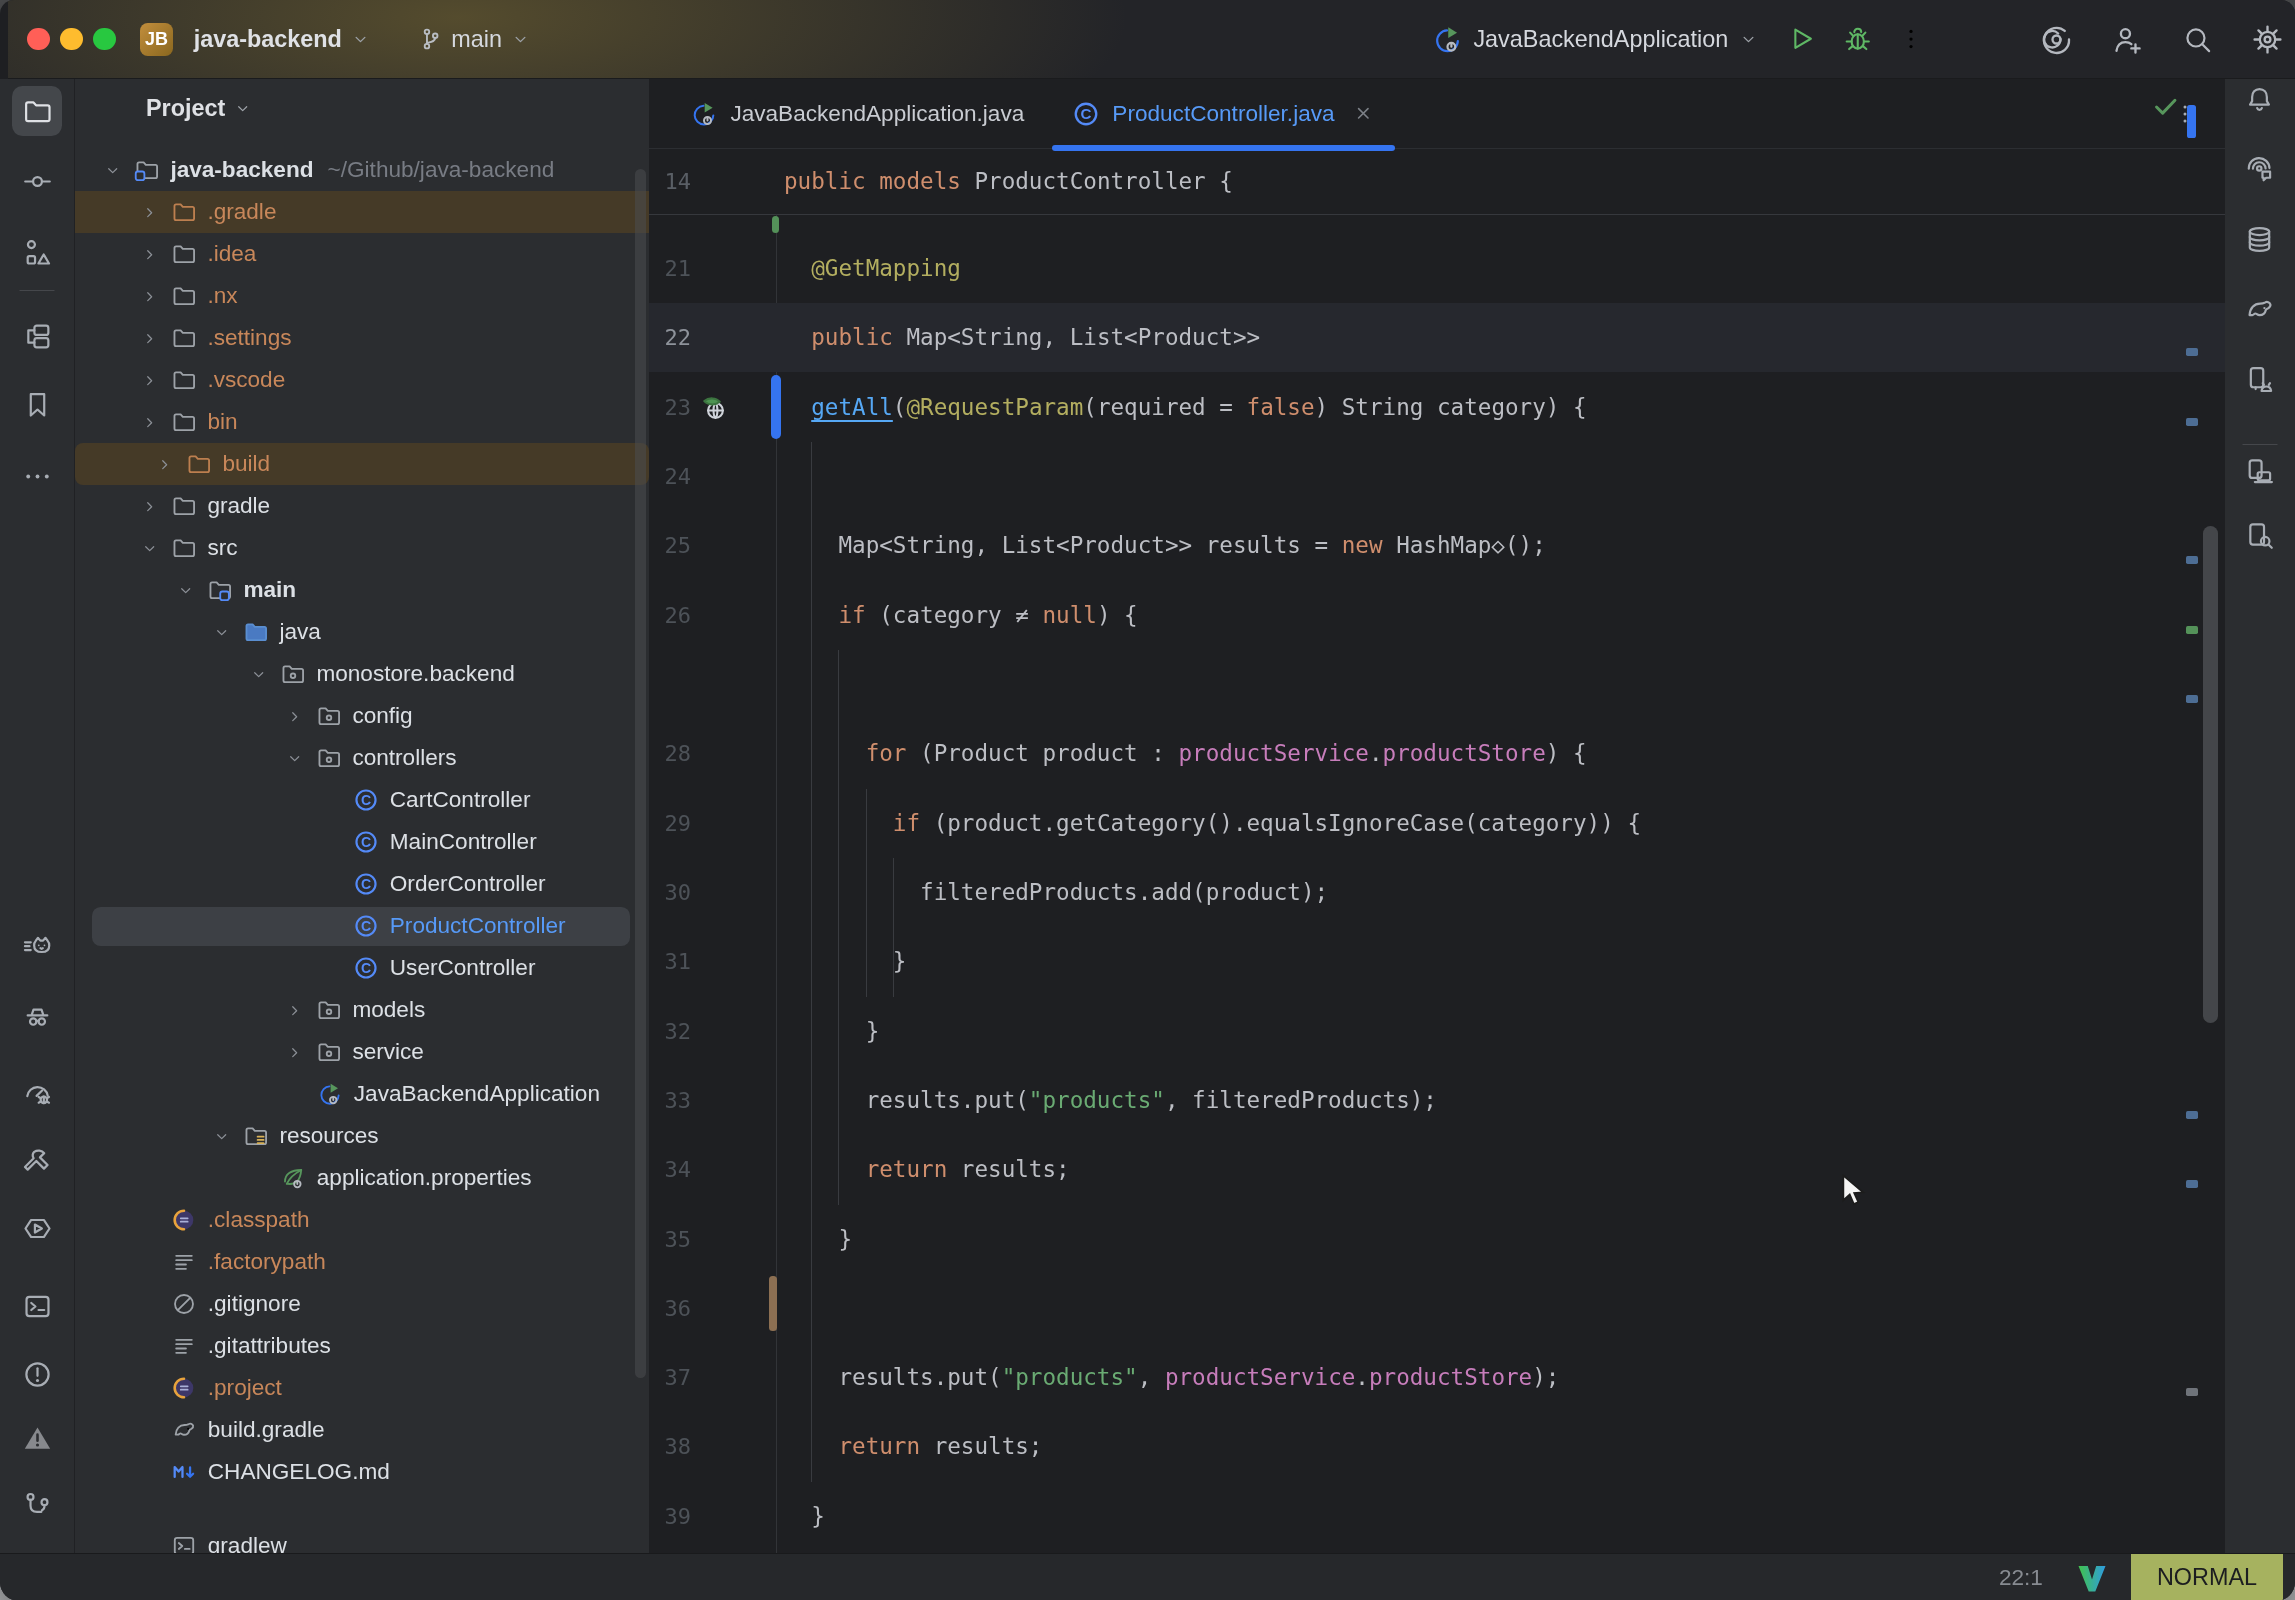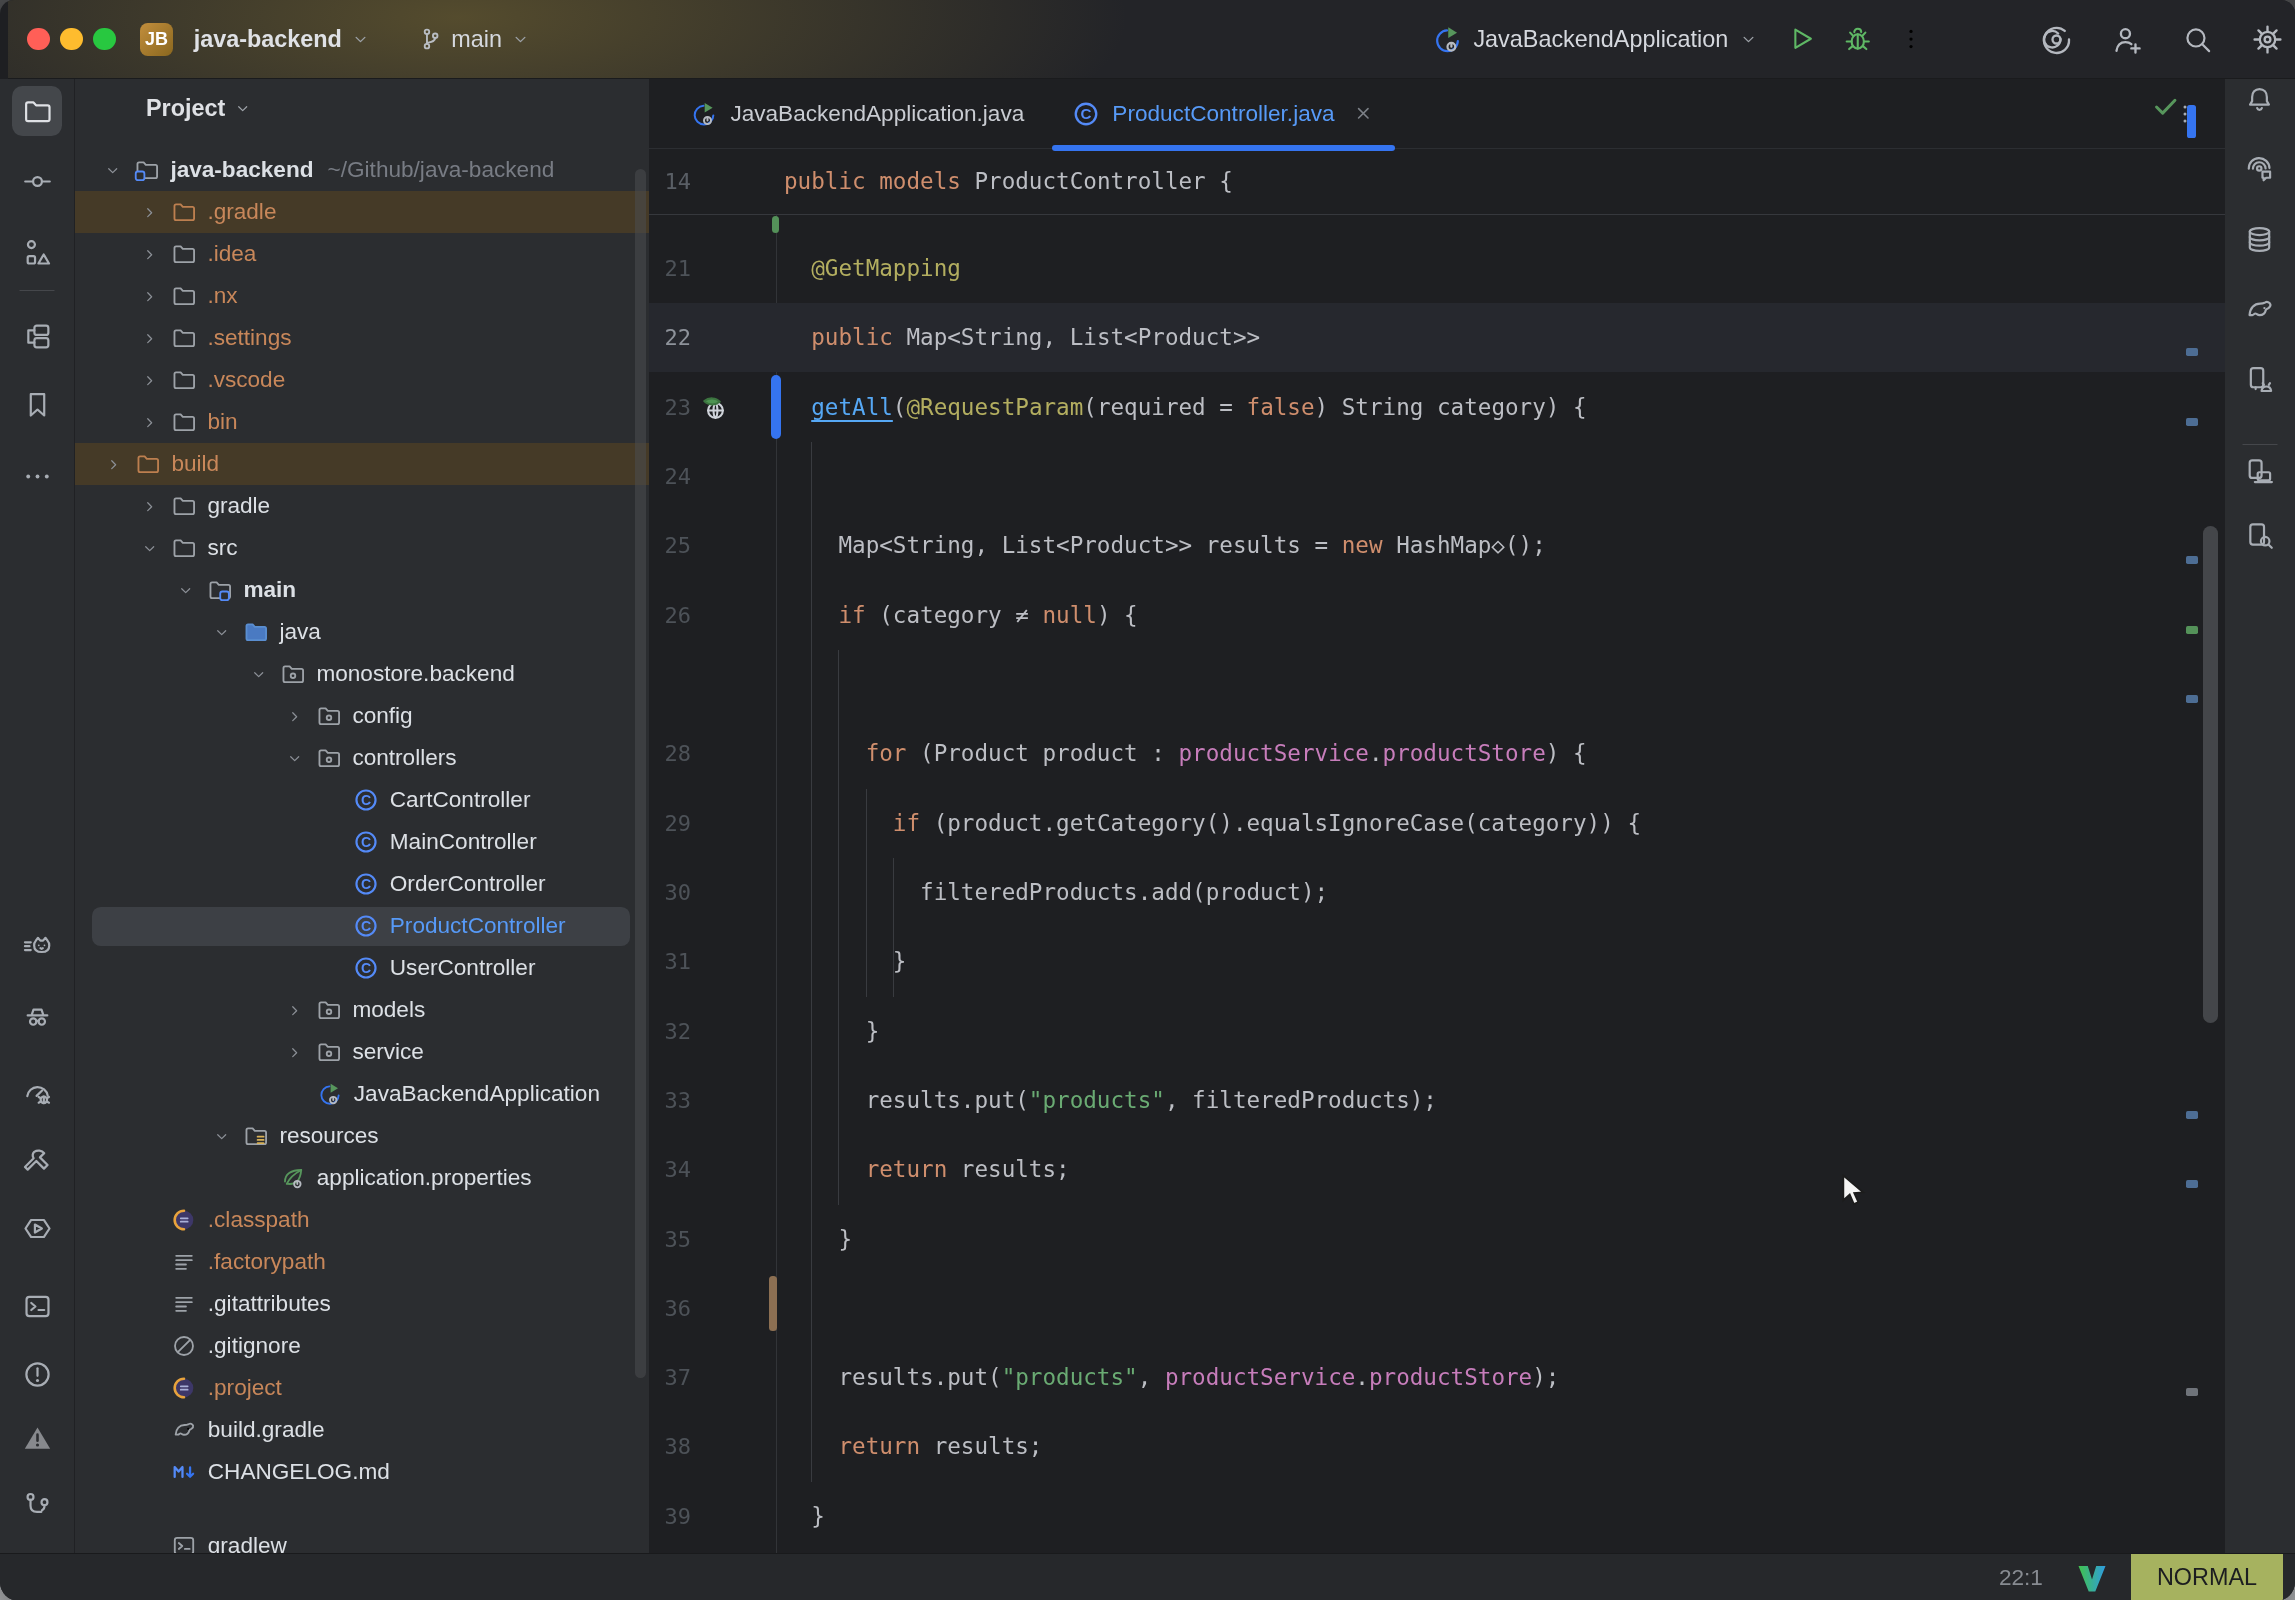--- a/index.html
+++ b/index.html
@@ -423,21 +423,21 @@
               <path d="M9.3 6.5l5.4 5.5-5.4 5.5"></path>
             </svg>
           </span>
           <span style="margin-left: 10.4px;">
             <svg width="26" height="26" viewBox="0 0 24 24" fill="none" stroke="#9da2a8" stroke-width="1.7" stroke-linecap="round" stroke-linejoin="round">
               <path d="M3.2 6.5c0-.9.6-1.5 1.5-1.5h4.2l2 2.2h8.9c.9 0 1.5.6 1.5 1.5v9.3c0 .9-.6 1.5-1.5 1.5H4.7c-.9 0-1.5-.6-1.5-1.5z"></path>
             </svg>
           </span>
           <span class="lbl orange">bin</span>
         </div>
-        <div class="trow excluded" style="padding-left: 27px;">
+        <div class="trow excluded" style="padding-left: 78px; border-radius: 8px;">
           <span class="chev">
             <svg width="17.4" height="17.4" viewBox="0 0 24 24" fill="none" stroke="#8c9097" stroke-width="1.7" stroke-linecap="round" stroke-linejoin="round">
               <path d="M9.3 6.5l5.4 5.5-5.4 5.5"></path>
             </svg>
           </span>
           <span style="margin-left: 10.4px;">
             <svg width="26" height="26" viewBox="0 0 24 24" fill="none" stroke="#bd7f4f" stroke-width="1.7" stroke-linecap="round" stroke-linejoin="round">
               <path d="M3.2 6.5c0-.9.6-1.5 1.5-1.5h4.2l2 2.2h8.9c.9 0 1.5.6 1.5 1.5v9.3c0 .9-.6 1.5-1.5 1.5H4.7c-.9 0-1.5-.6-1.5-1.5z"></path>
             </svg>
           </span>
@@ -661,33 +661,33 @@
           <span style="margin-left: 10.4px;">
             <svg width="26" height="26" viewBox="0 0 24 24" fill="none" stroke="#9da2a8" stroke-width="1.7" stroke-linecap="round" stroke-linejoin="round">
               <path d="M4.8 6.3h14.4M4.8 10.3h14.4M4.8 14.3h9M4.8 18.3h9"></path>
             </svg>
           </span>
           <span class="lbl orange">.factorypath</span>
         </div>
         <div class="trow" style="padding-left: 86px;">
           <span style="margin-left: 10.4px;">
             <svg width="26" height="26" viewBox="0 0 24 24" fill="none" stroke="#9da2a8" stroke-width="1.7" stroke-linecap="round" stroke-linejoin="round">
-              <path d="M4.8 6.3h14.4M4.8 10.3h14.4M4.8 14.3h9M4.8 18.3h9"></path>
-            </svg>
-          </span>
-          <span class="lbl">.gitattributes</span>
-        </div>
-        <div class="trow" style="padding-left: 86px;">
-          <span style="margin-left: 10.4px;">
-            <svg width="26" height="26" viewBox="0 0 24 24" fill="none" stroke="#9da2a8" stroke-width="1.7" stroke-linecap="round" stroke-linejoin="round">
               <circle cx="12" cy="12" r="8.3"></circle>
               <path d="M6.3 17.7L17.7 6.3"></path>
             </svg>
           </span>
           <span class="lbl">.gitignore</span>
+        </div>
+        <div class="trow" style="padding-left: 86px;">
+          <span style="margin-left: 10.4px;">
+            <svg width="26" height="26" viewBox="0 0 24 24" fill="none" stroke="#9da2a8" stroke-width="1.7" stroke-linecap="round" stroke-linejoin="round">
+              <path d="M4.8 6.3h14.4M4.8 10.3h14.4M4.8 14.3h9M4.8 18.3h9"></path>
+            </svg>
+          </span>
+          <span class="lbl">.gitattributes</span>
         </div>
         <div class="trow" style="padding-left: 86px;">
           <span style="margin-left: 10.4px;">
             <svg width="26" height="26" viewBox="0 0 24 24" fill="none" stroke="#9da2a8" stroke-width="1.7" stroke-linecap="round" stroke-linejoin="round">
               <circle cx="12" cy="12" r="8.6" fill="#3d3768" stroke="none"></circle>
               <path d="M12 3.4a8.6 8.6 0 0 0 0 17.2" stroke="#e8a33d" stroke-width="2.4"></path>
               <path d="M9 10.4h6.4M9 13.6h6.4" stroke="#aab0d8" stroke-width="1.6"></path>
             </svg>
           </span>
           <span class="lbl orange">.project</span>

